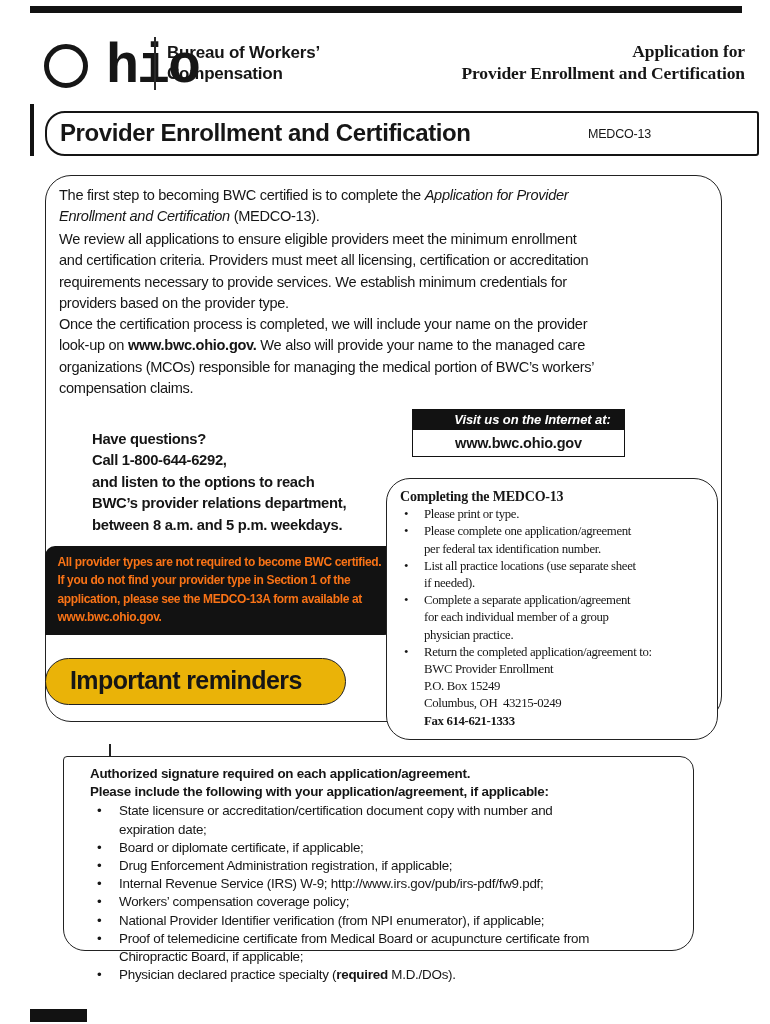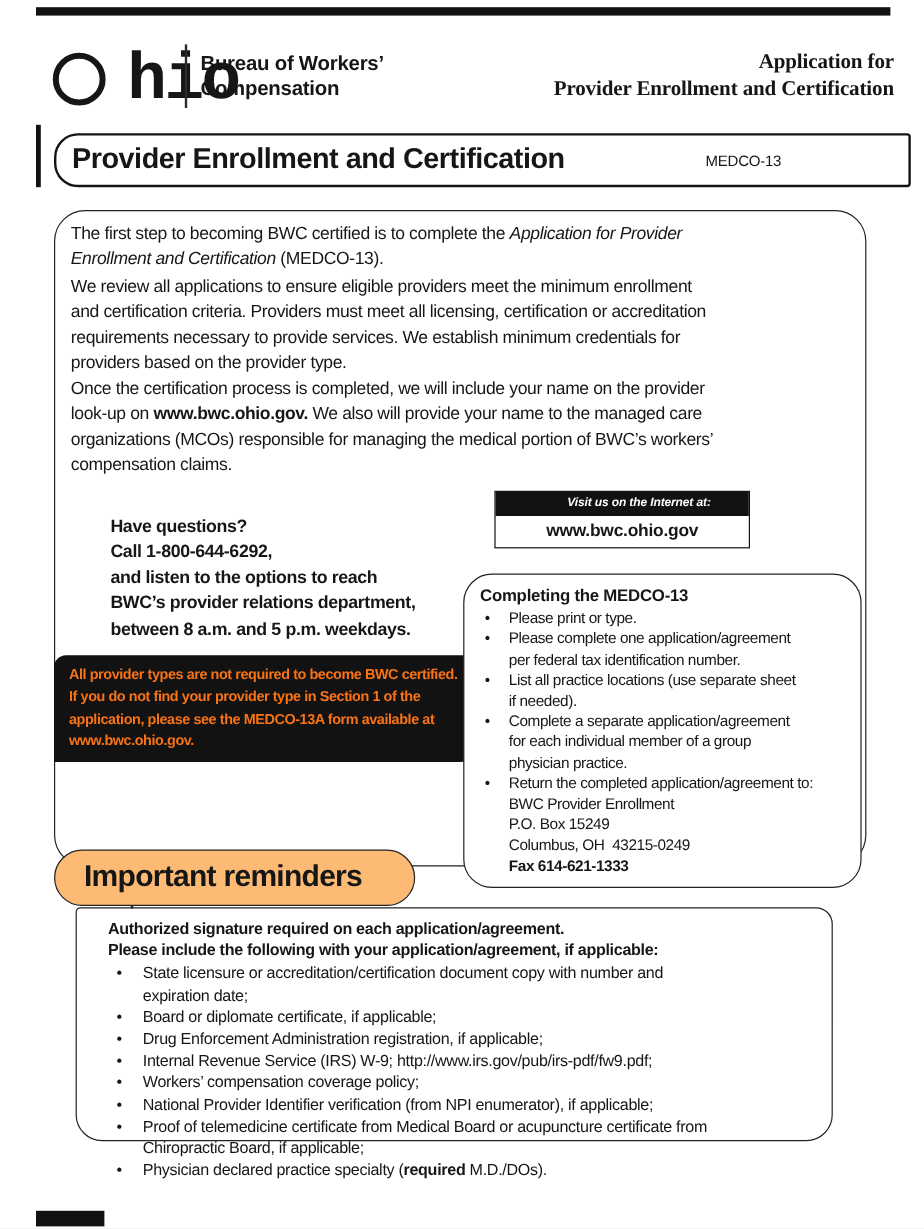--- a/index.html
+++ b/index.html
@@ -61,52 +61,52 @@
   #para-1 { top:9px; }
   #para-2 { top:53px; }
   #para-3 { top:138px; }
   #have-questions {
     left:46px; top:253px; font-weight:bold; font-size:14.8px;
     line-height:21.4px; letter-spacing:-0.3px; white-space:pre-line;
   }
   #visit-box { left:366px; top:233px; width:211px; border:1.6px solid #121212; background:#fff; }
   #visit-label {
     background:#121212; color:#ffffff; height:20px; line-height:20px;
-    text-align:center; font-size:10px; font-weight:bold; font-style:italic; letter-spacing:-0.1px;padding-left:28px;
+    text-align:center; font-size:13px; font-weight:bold; font-style:italic; letter-spacing:-0.1px;padding-left:28px;
   }
   #visit-url {
     height:26px; line-height:26px; text-align:center;
     font-size:14.5px; font-weight:bold; letter-spacing:-0.2px;
   }
   #notice-box {
     left:-1.5px; top:370px; width:357px; box-sizing:border-box;
     background:#121212; color:#f97316; border-radius:10px 10px 18px 0;
     padding:7px 11px 9px 13px;
     font-size:12px; font-weight:bold; line-height:18.3px; letter-spacing:-0.35px;
     white-space:pre-line;
   }
 
   
   #completing-box {
     left:386px; top:478px; width:332px; height:262px; box-sizing:border-box;
     background:#ffffff; border:1.6px solid #222; border-radius:24px; z-index:2;
     padding:9px 6px 2px 13px;
-    font-size:12.8px; line-height:17.2px; letter-spacing:-0.35px;
+    font-size:12.8px; line-height:17.2px; letter-spacing:-0.35px;font-family:Liberation Serif, serif;
   }
   #completing-title { font-size:14px; font-weight:bold; letter-spacing:-0.2px; }
   .blist { list-style:none; margin:1px 0 0 0; padding:0; }
   .blist li { position:relative; padding-left:24px; white-space:pre-line; }
   .blist li::before { content:"\2022"; position:absolute; left:4px; }
   #completing-address { margin-left:24px; }
   #completing-fax { margin-left:24px; font-weight:bold; }
 
   
   #reminders-pill {
-    left:45px; top:708px; width:301px; height:47px; box-sizing:border-box;
-    background:#fdba74; border:1.7px solid #222; border-radius:24px; z-index:3;
+    left:45px; top:658px; width:301px; height:47px; box-sizing:border-box;
+    background:#eab308; border:1.7px solid #222; border-radius:24px; z-index:3;
   }
   #reminders-heading {
     padding-left:24px; line-height:43px; font-size:25px; font-weight:bold; letter-spacing:-0.6px;
     white-space:nowrap;
   }
   #connector-v { left:109px; top:744px; width:2px; height:13px; background:#222; z-index:1; }
 
   #reminders-box {
     left:63px; top:756px; width:631px; height:195px; box-sizing:border-box;
     border:1.6px solid #222; border-radius:4px 14px 22px 22px;

